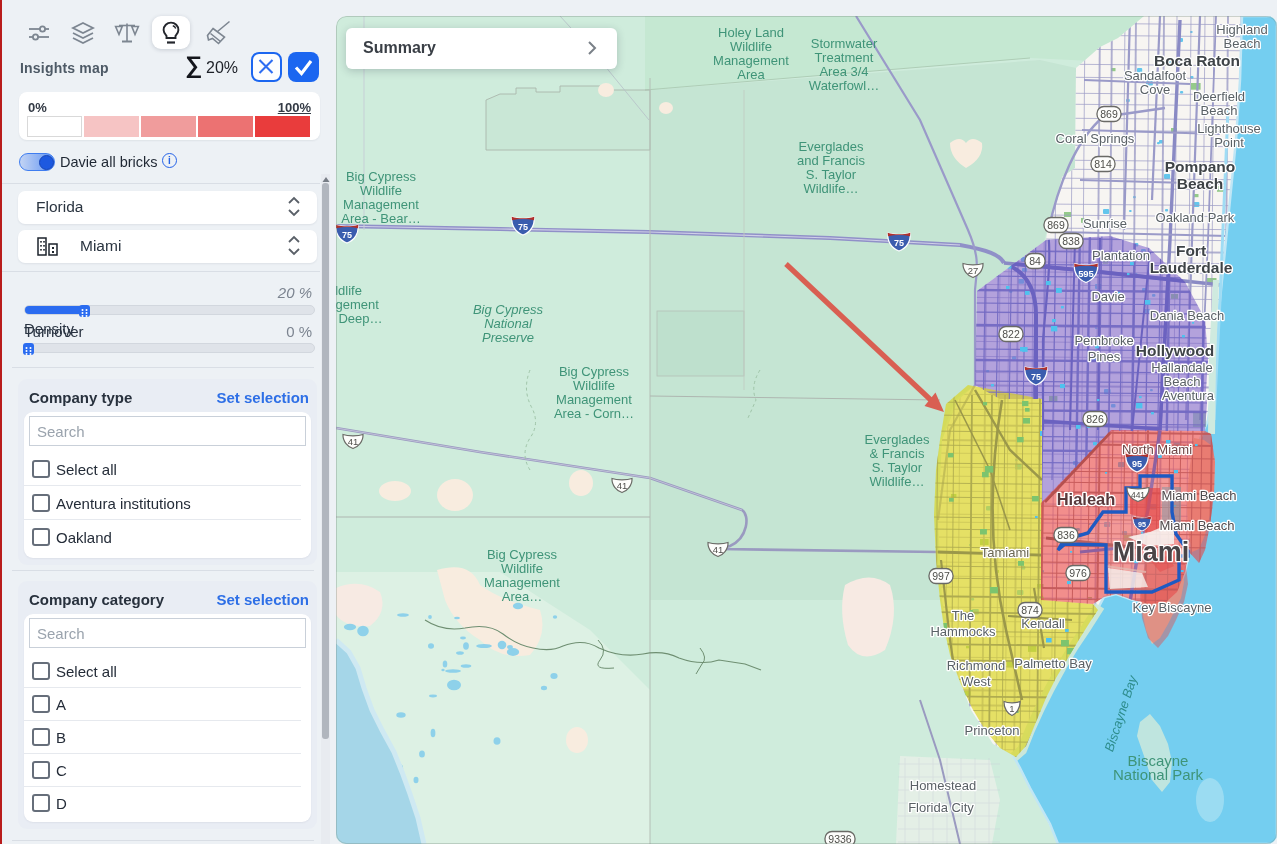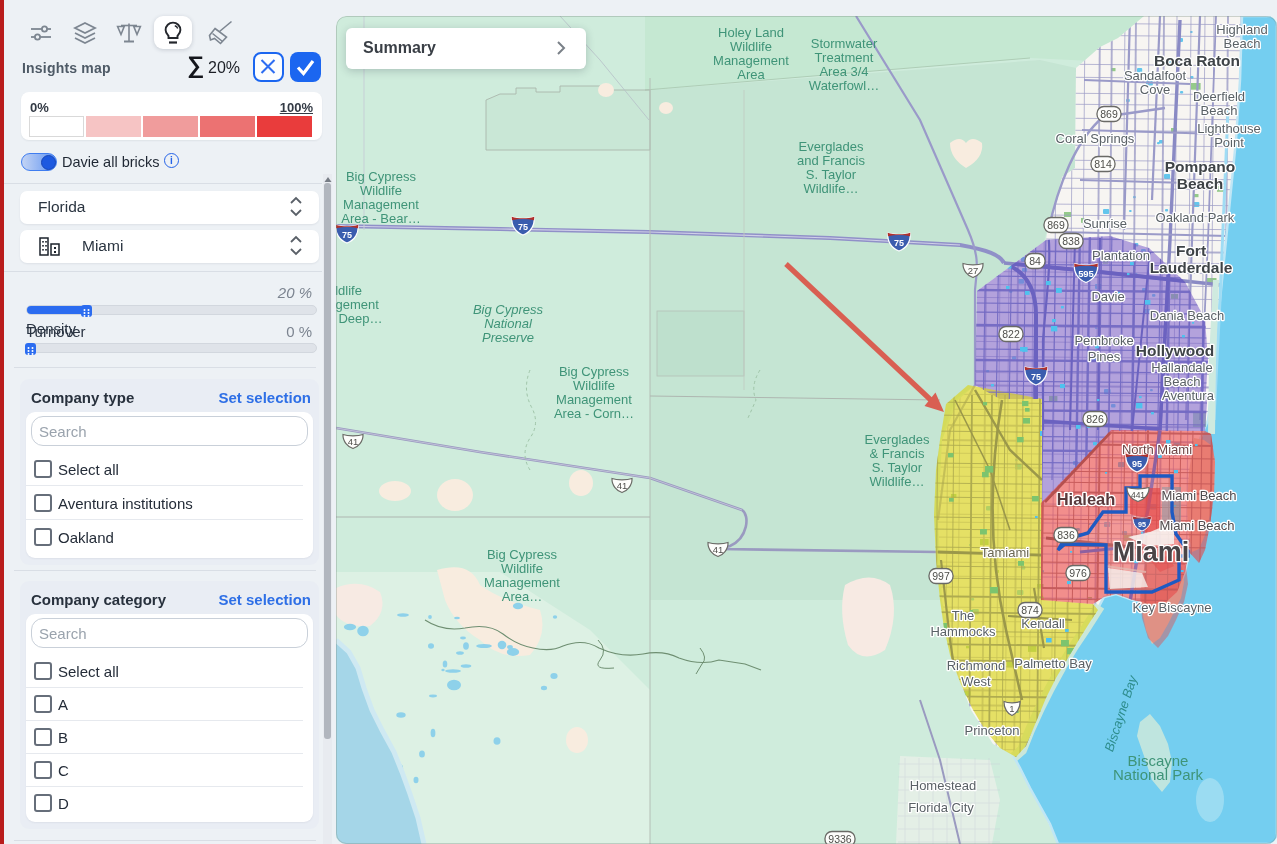--- a/index.html
+++ b/index.html
@@ -1,17 +1,17 @@
 <!DOCTYPE html>
 <html><head>
 <meta charset="utf-8">
 <style>
   * { margin:0; padding:0; box-sizing:border-box; }
   html,body { width:1277px; height:844px; overflow:hidden; background:#edf1f5; font-family:"Liberation Sans", sans-serif; }
-  #sidebar { position:absolute; left:0; top:0; width:336px; height:844px; background:#edf1f5; border-left:4px solid #b91c1c; }
+  #sidebar { position:absolute; left:0; top:0; width:336px; height:844px; background:#edf1f5; border-left:2px solid #b91c1c; }
   .icnbtn { position:absolute; top:16px; width:38px; height:33px; display:flex; align-items:center; justify-content:center; }
   .icnsel { background:#fff; border-radius:9px; box-shadow:0 1px 4px rgba(30,40,60,.18); }
   #insights { position:absolute; left:18px; top:60px; font-size:14px; font-weight:bold; color:#4e5a66; letter-spacing:.2px; }
   #sigma { position:absolute; left:183px; top:51px; font-size:24px; color:#14161c; font-weight:bold;}
   #pct20 { position:absolute; left:204px; top:59px; font-size:16px; color:#1c1f26; }
   .sqbtn { position:absolute; top:52px; width:31px; height:30px; border-radius:8px; }
   #btnx { left:249px; background:#fcfdfe; border:2.5px solid #1b66f0; }
   #btnok { left:286px; background:#1b66f0; }
   #legend { position:absolute; left:17px; top:92px; width:301px; height:48px; background:#fff; border-radius:8px; box-shadow:0 1px 2px rgba(30,40,60,.07); }
   #legend .lab { position:absolute; top:8px; font-size:13px; font-weight:bold; color:#333a45; }
@@ -25,29 +25,29 @@
   .chev2 { position:absolute; right:16px; top:5px; width:14px; height:22px; }
   .slabel { font-size:15px; color:#2a3442; position:absolute; left:22px; }
   .spct { font-size:15px; color:#7c8490; position:absolute; right:24px; }
   .strack { position:absolute; left:22px; width:291px; height:10px; background:#dfe3e9; border-radius:5px; border:1px solid #d2d7de;}
   .sfill { position:absolute; left:0; top:0; height:8px; background:#2b6cf0; border-radius:4px; }
   .sthumb { position:absolute; top:-1.5px; width:11px; height:12px; background:#2b6cf0; border-radius:3px; }
   .sect { position:absolute; left:16px; width:299px; background:#e9edf4; border-radius:9px; }
   .sect .hdr { position:absolute; left:11px; top:10px; font-size:15px; font-weight:bold; color:#28313d; }
   .sect .setsel { position:absolute; right:8px; top:10px; font-size:15px; font-weight:bold; color:#2e6fe6; }
   .card { position:absolute; left:6px; width:287px; background:#fff; border-radius:9px; box-shadow:0 1px 2px rgba(30,40,60,.06); }
-  .search { position:absolute; left:5px; top:4px; width:277px; height:30px; border:1px solid #c9d0d9; border-radius:12px; background:#fff; }
+  .search { position:absolute; left:5px; top:4px; width:277px; height:30px; border:1px solid #c9d0d9; border-radius:0; background:#fff; }
   .search span { position:absolute; left:7px; top:6px; font-size:15px; color:#9aa3ad; }
   .row { position:absolute; left:0; width:277px; height:33px; border-bottom:1px solid #e6e9ee; }
   .row:last-child { border-bottom:none; }
   .cb { position:absolute; left:8px; top:7px; width:18px; height:18px; border:2px solid #666e7a; border-radius:3px; background:#fff; }
   .cblab { position:absolute; left:32px; top:8px; font-size:15px; color:#242c38; }
   #sbtrack { position:absolute; left:319px; top:174px; width:9px; height:670px; background:#e8ebf0; }
   #sbthumb { position:absolute; left:320px; top:183px; width:7px; height:556px; background:#b1b6be; border-radius:3px; }
-  #summary { position:absolute; left:346px; top:28px; width:240px; height:41px; background:#fff; border-radius:6px; box-shadow:0 2px 8px rgba(30,40,60,.22); z-index:5;text-align:right;}
+  #summary { position:absolute; left:346px; top:28px; width:271px; height:41px; background:#fff; border-radius:6px; box-shadow:0 2px 8px rgba(30,40,60,.22); z-index:5;text-align:right;}
   #summary b { position:absolute; left:17px; top:11px; font-size:16px; color:#3a3f46; }
   #summary .ch { position:absolute; right:18px; top:10px; }
 </style>
 </head>
 <body>
 <svg id="map" style="position:absolute;left:336px;top:16px;border-top-left-radius:10px;" width="941" height="828" viewBox="336 16 941 828">
 <defs>
 <clipPath id="mapclip">
         <rect x="336" y="16" width="941" height="828" rx="10"></rect>
       </clipPath>

